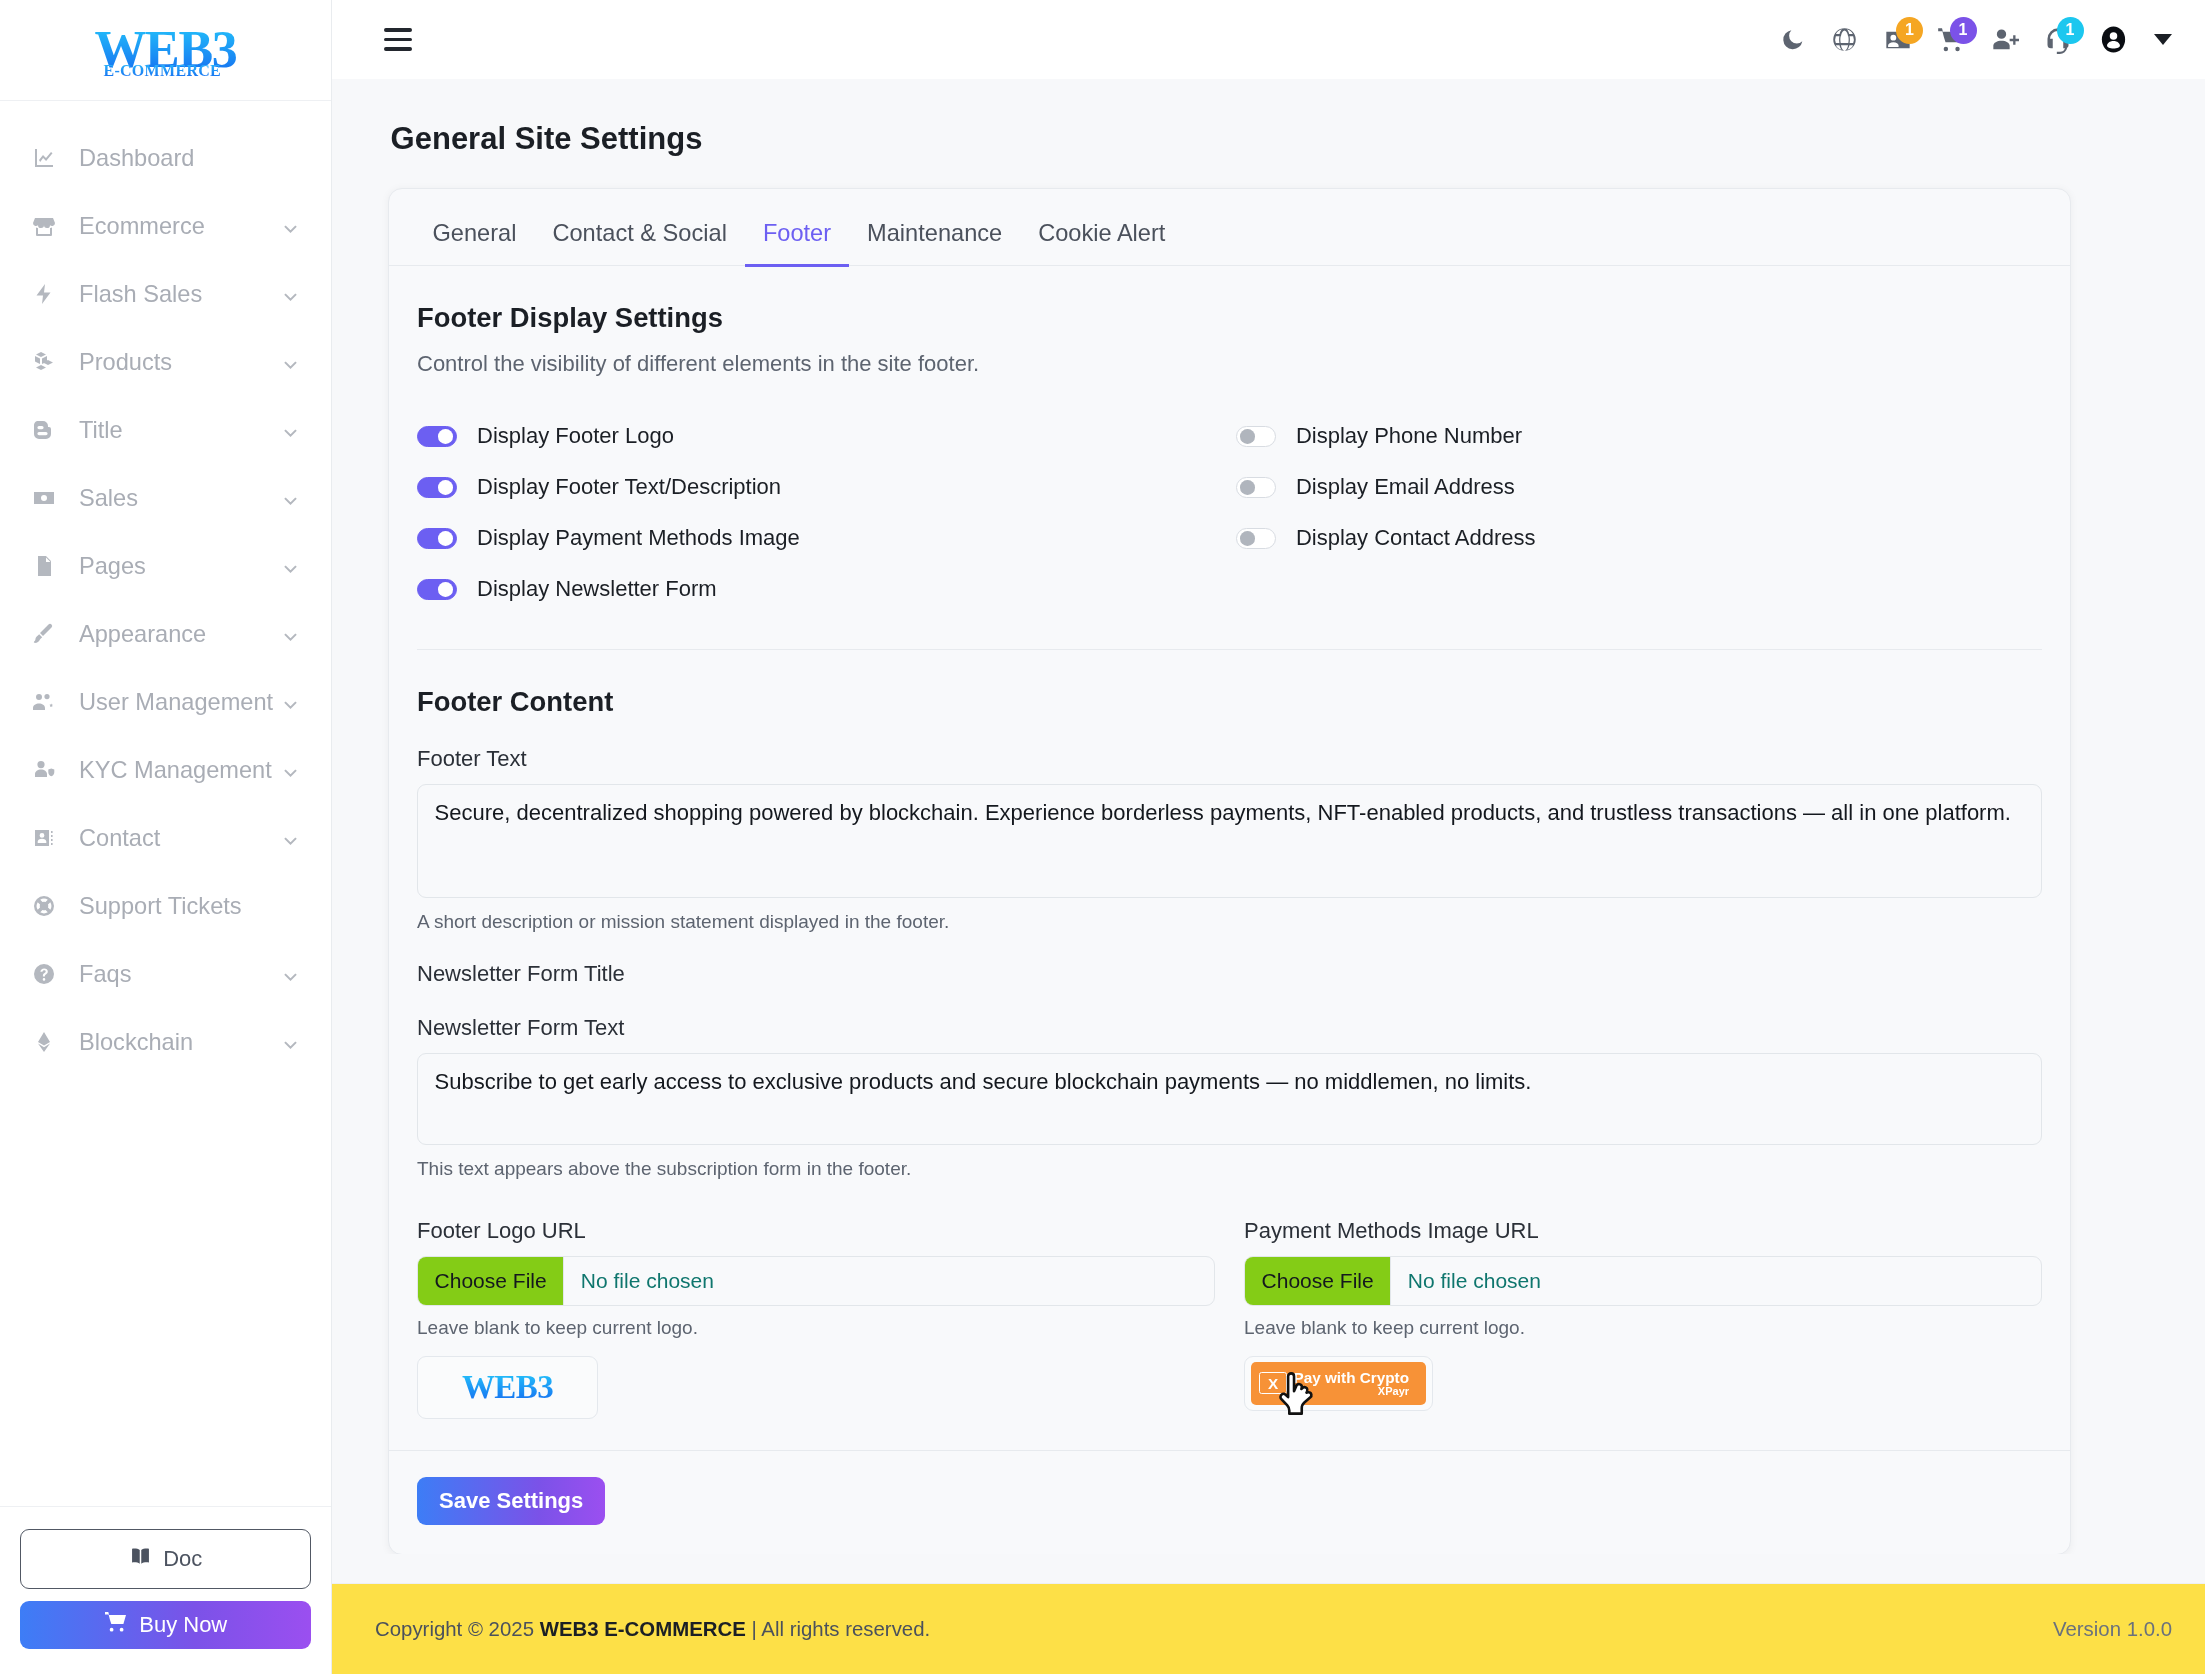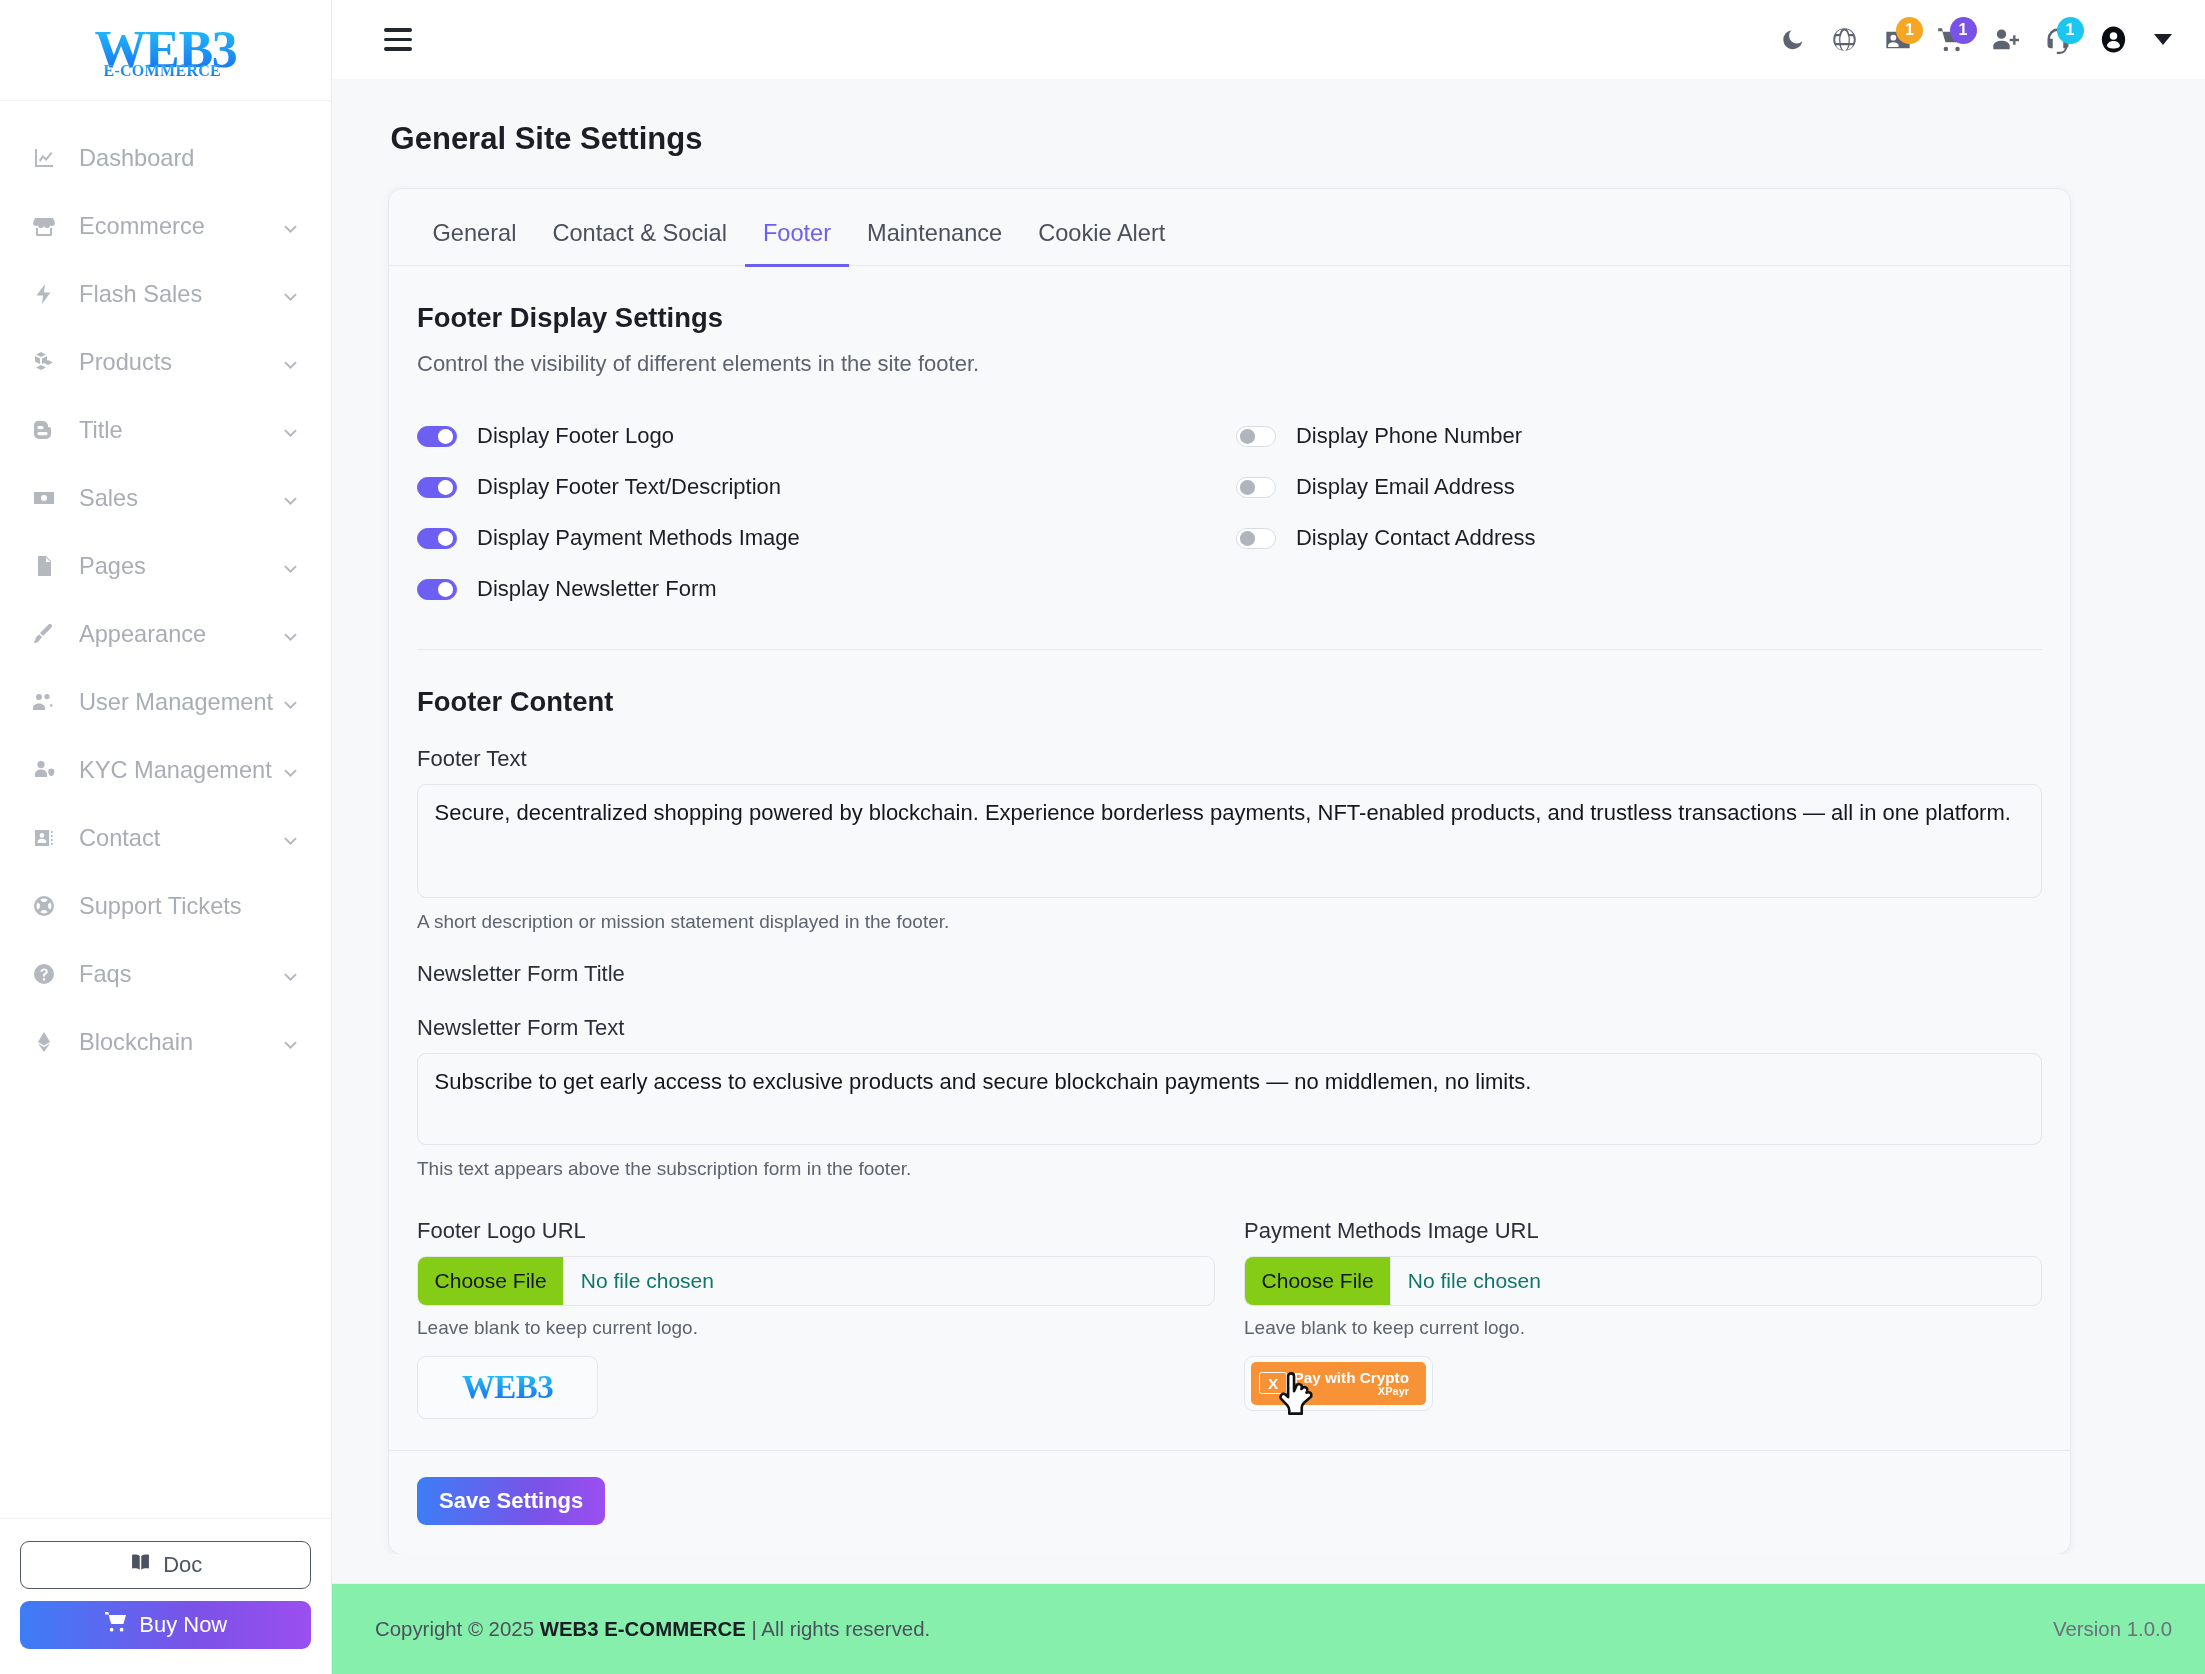--- a/index.html
+++ b/index.html
@@ -63,21 +63,21 @@
   .nav-item .ico svg { width: 24px; height: 24px; fill: #b4b8bf; }
   .nav-label { flex: 1 1 auto; margin-left: 14px; white-space: nowrap; }
   .chev { width: 19px; height: 19px; flex: 0 0 19px; }
   .chev svg { width: 19px; height: 19px; stroke: #b4b8bf; fill: none; stroke-width: 2.6; }
 
   .side-bottom {
     border-top: 1.3px solid #eef0f3;
     padding: 22px 20.4px 25.5px 20.4px;
   }
   .btn-doc {
-    height: 48px; width: 100%;
+    height: 60px; width: 100%;
     border: 1.3px solid #515864; border-radius: 9px;
     background: #fff; color: #4c5360;
     display: flex; align-items: center; justify-content: center;
     gap: 11.5px; font-size: 22px; cursor: pointer;
   }
   .btn-doc svg { width: 23px; height: 23px; fill: #4c5360; }
   .btn-buy {
     margin-top: 11.5px;
     height: 48px; width: 100%;
     border: none; border-radius: 9px;
@@ -237,21 +237,21 @@
     height: 48px; padding: 0 22px;
     border: none; border-radius: 9px;
     background: linear-gradient(90deg, #3d7df6 0%, #7b52e8 65%, #9b4ff0 100%);
     color: #fff; font-size: 22px; font-weight: 700;
     font-family: "Liberation Sans", sans-serif;
     cursor: pointer;
   }
 
   .page-footer {
     margin-top: 29px;
-    height: 91px; background: #86efac;
+    height: 91px; background: #fde047;
     border-top: 1.3px solid #eef0f3;
     display: flex; align-items: center;
     padding: 0 33px 0 43px;
     font-size: 20.4px; color: #4b515c;
     flex: 0 0 91px;
   }
   .page-footer .ver { margin-left: auto; color: #6a717c; }
   .page-footer b { color: #1b1f25; font-weight: 700; }
 </style>
 </head>

